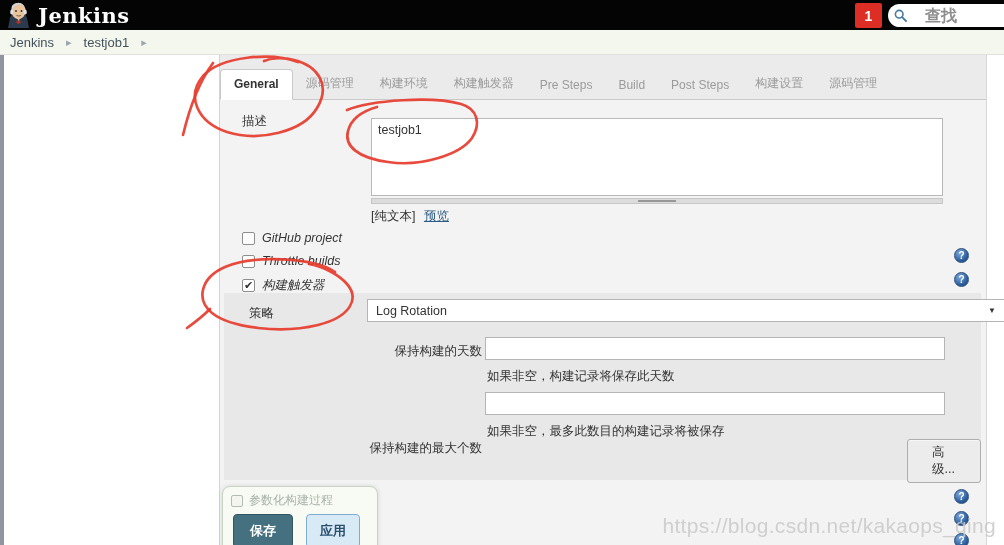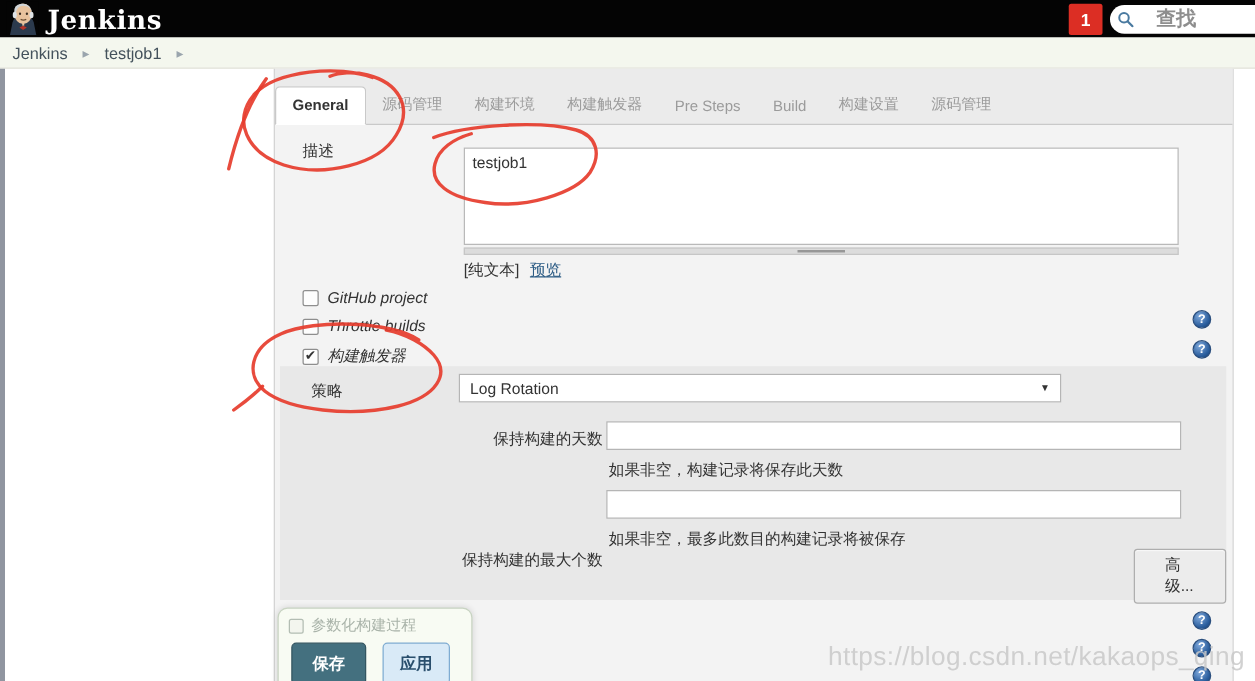--- a/index.html
+++ b/index.html
@@ -41,21 +41,21 @@
   .resize-bar{position:absolute;left:151px;top:143px;width:572px;height:6px;background:#dcdcdc;border:1px solid #c6c6c6;box-sizing:border-box;}
   .resize-bar .grip{position:absolute;left:50%;top:1px;transform:translateX(-50%);width:38px;height:2px;background:#979797;}
   .modeline{position:absolute;left:151px;top:153px;font-size:12.5px;color:#333;}
   .modeline .link{color:#2b5b84;text-decoration:underline;cursor:pointer;margin-left:5px;}
   .cbrow{position:absolute;left:22px;display:flex;align-items:center;font-style:italic;}
   .cbox{width:13px;height:13px;background:#fdfdfd;border:1px solid #8e8e8e;border-radius:2px;box-sizing:border-box;
     font-size:11px;line-height:11px;text-align:center;color:#333;cursor:pointer;}
   .cbrow .cblabel{font-size:12.5px;color:#333;margin-left:7px;}
   
   .graybox{position:absolute;left:4px;top:238px;width:757px;height:187px;background:#e8e8e8;}
-  .select{position:absolute;left:143px;top:6px;width:482px;height:23px;background:#fff;border:1px solid #b5b5b5;
+  .select{position:absolute;left:143px;top:6px;width:638px;height:23px;background:#fff;border:1px solid #b5b5b5;
     box-sizing:border-box;font-size:12.5px;color:#333;display:flex;align-items:center;padding:0 8px;cursor:pointer;}
   .select .arrow{margin-left:auto;font-size:8px;color:#333;}
   .tinput{position:absolute;left:261px;width:460px;height:23px;background:#fff;border:1px solid #b5b5b5;box-sizing:border-box;
     font-family:inherit;font-size:12.5px;color:#333;padding:0 6px;outline:none;}
   .helptext{position:absolute;left:263px;font-size:12.5px;color:#333;}
   .adv-btn{position:absolute;left:683px;top:146px;padding:4px 24px;background:#ececec;border:1px solid #aeaeae;border-radius:3px;
     font-size:12.5px;color:#333;cursor:pointer;box-shadow:0 1px 0 rgba(255,255,255,.6) inset;}
   
   .help-icon{position:absolute;width:15px;height:15px;border-radius:50%;
     background:radial-gradient(circle at 35% 30%,#7fa9dc,#2a5d9c 65%,#173f72);border:1px solid #2b4f7e;
@@ -115,20 +115,21 @@
 
 <div class="content">
 
   <div class="tabbar">
     <span class="tab active">General</span>
     <span class="tab">源码管理</span>
     <span class="tab">构建环境</span>
     <span class="tab">构建触发器</span>
     <span class="tab">Pre Steps</span>
     <span class="tab">Build</span>
+    <span class="tab">Post Steps</span>
     <span class="tab">构建设置</span>
     <span class="tab">源码管理</span>
   </div>
 
   <span class="flabel" style="left:22px;top:58px;">描述</span>
   <textarea class="desc-textarea" style="">testjob1</textarea>
   <div class="resize-bar">
       <div class="grip"></div>
     </div>
   <div class="modeline">

